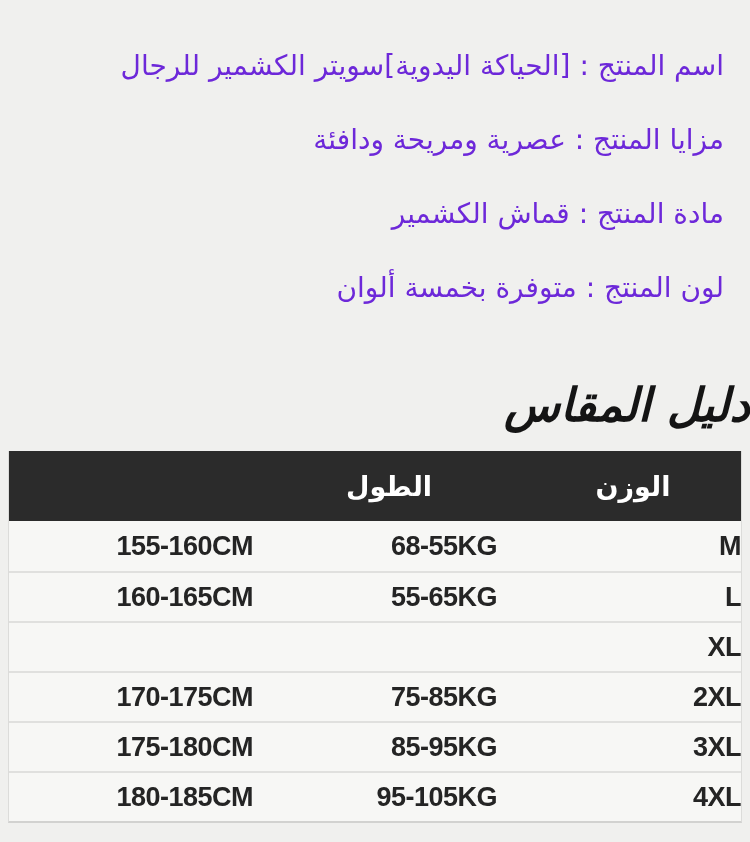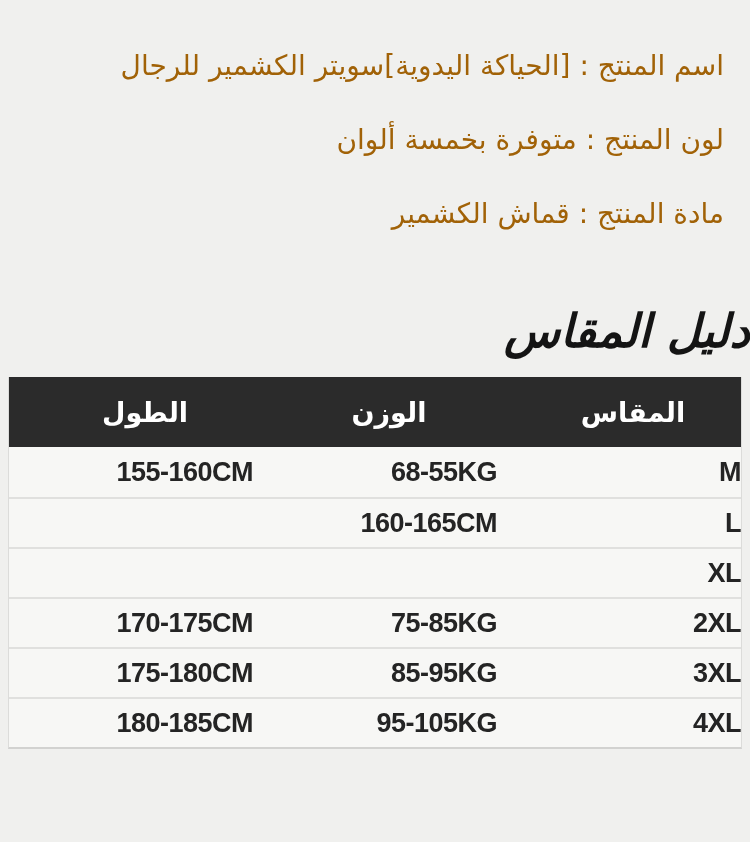--- a/index.html
+++ b/index.html
@@ -12,21 +12,21 @@
     font-family: "DejaVu Sans", sans-serif;
   }
   
   .info {
     padding: 47px 26px 0 26px;
   }
   .info-line {
     font-size: 28px;
     line-height: 37px;
     margin-bottom: 37px;
-    color: #a16207;
+    color: #6d28d9;
     text-align: right;
     white-space: nowrap;
   }
   
   .guide-title {
     margin-top: 70px;
     text-align: right;
     font-size: 46px;
     line-height: 58px;
     font-weight: bold;
@@ -72,42 +72,43 @@
     letter-spacing: -0.5px;
   }
 </style>
 </head>
 <body>
 
 <main>
 
   <section class="info">
     <p class="info-line">اسم المنتج : [الحياكة اليدوية]سويتر الكشمير للرجال</p>
+    <p class="info-line">مزايا المنتج : عصرية ومريحة ودافئة</p>
+    <p class="info-line">مادة المنتج : قماش الكشمير</p>
     <p class="info-line">لون المنتج : متوفرة بخمسة ألوان</p>
-    <p class="info-line">مادة المنتج : قماش الكشمير</p>
   </section>
 
   <h1 class="guide-title">دليل المقاس</h1>
 
   <div class="table">
 
     <div class="thead">
-      <div class="th">المقاس</div>
       <div class="th">الوزن</div>
       <div class="th">الطول</div>
     </div>
 
     <div class="tr">
       <div class="td">M</div>
       <div class="td">68-55KG</div>
       <div class="td">155-160CM</div>
     </div>
 
     <div class="tr">
       <div class="td">L</div>
+      <div class="td">55-65KG</div>
       <div class="td">160-165CM</div>
     </div>
 
     <div class="tr">
       <div class="td">XL</div>
     </div>
 
     <div class="tr">
       <div class="td">2XL</div>
       <div class="td">75-85KG</div>

